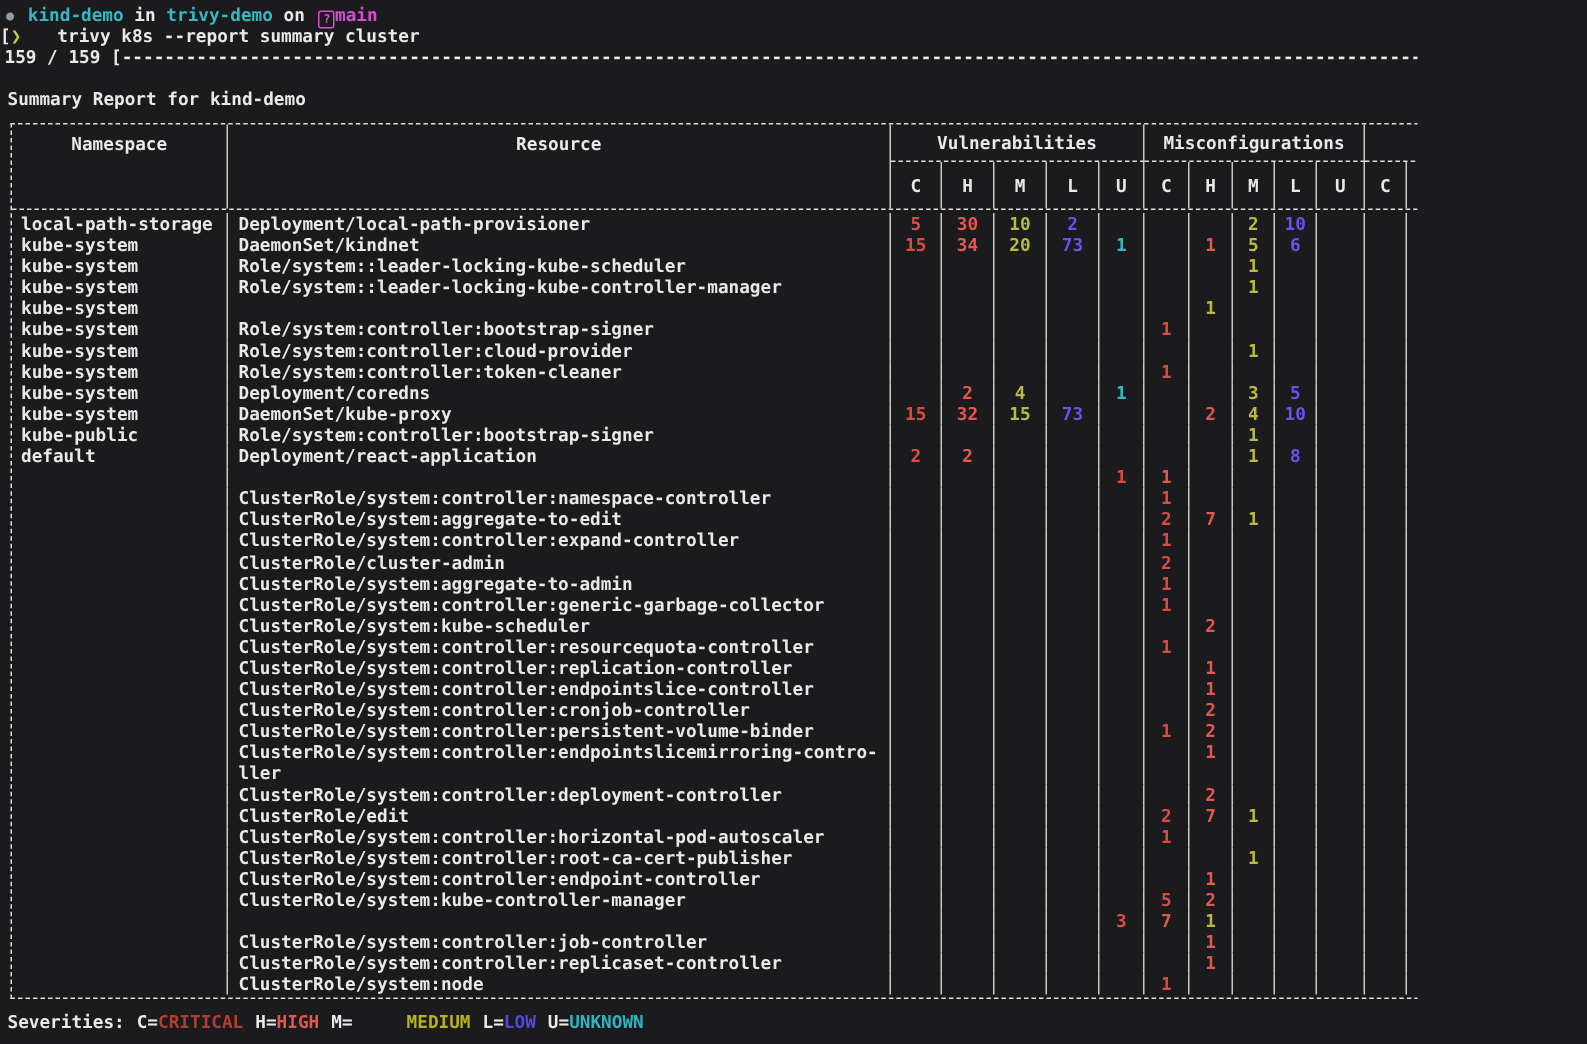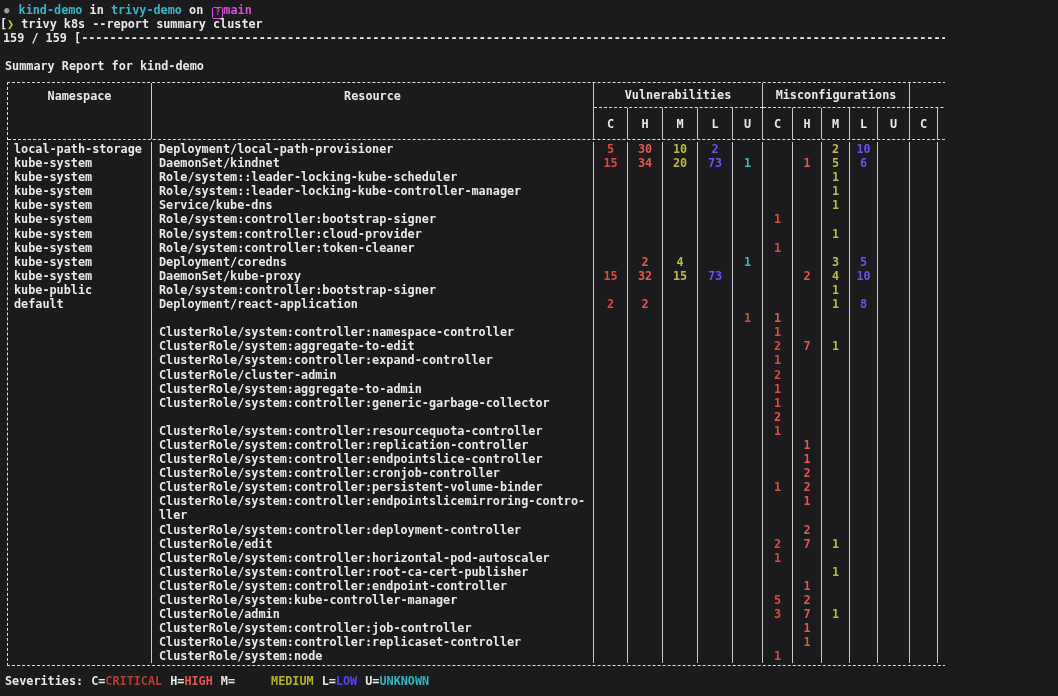--- a/index.html
+++ b/index.html
@@ -18,21 +18,21 @@
   .wht { color:#e9e9e7; }
   .cyan { color:#35b8c6; }
   .magenta { color:#d44fd4; }
   .yellow { color:#c3c93e; }
   .dot { color:#8fa09e; font-size:9px; vertical-align:1px; margin-right:2px; }
   .branch-box {
     display:inline-flex; align-items:center; justify-content:center;
     width:11px; height:12px; border:1px solid #d44fd4; border-radius:2px;
     color:#d44fd4; font-size:8px; vertical-align:-1px; margin-left:2px;
   }
-  .cmd { margin-left:7px; }
+  .cmd { margin-left:24px; }
 
   
   .tbl {
     position:absolute; left:7px; top:82px; width:1044px;
     border:1px dashed #dedede;
   }
   .thead, .trow {
     display:grid;
     grid-template-columns:144px 442px 34px 35px 35px 35px 30px 30px 29px 28px 28px 32px 28px 28px 28px 28px 28px;
   }
@@ -195,23 +195,20 @@
           <div class="bcell num sev-l"></div>
           <div class="bcell num sev-u"></div>
           <div class="bcell num sev-c"></div>
           <div class="bcell num sev-h"></div>
           <div class="bcell num sev-m"></div>
           <div class="bcell num sev-l"></div>
           <div class="bcell num sev-u"></div>
         </div>
         <div class="trow">
           <div class="bcell ns">kube-system</div>
-          <div class="bcell res">
-            <div>Service/kube-dns</div>
-          </div>
           <div class="bcell num sev-c"></div>
           <div class="bcell num sev-h"></div>
           <div class="bcell num sev-m"></div>
           <div class="bcell num sev-l"></div>
           <div class="bcell num sev-u"></div>
           <div class="bcell num sev-c"></div>
           <div class="bcell num sev-h"></div>
           <div class="bcell num sev-m">1</div>
           <div class="bcell num sev-l"></div>
           <div class="bcell num sev-u"></div>
@@ -507,20 +504,23 @@
           <div class="bcell num sev-l"></div>
           <div class="bcell num sev-u"></div>
           <div class="bcell num sev-c"></div>
           <div class="bcell num sev-h"></div>
           <div class="bcell num sev-m"></div>
           <div class="bcell num sev-l"></div>
           <div class="bcell num sev-u"></div>
         </div>
         <div class="trow">
           <div class="bcell ns"></div>
+          <div class="bcell res">
+            <div>ClusterRole/system:kube-scheduler</div>
+          </div>
           <div class="bcell num sev-c"></div>
           <div class="bcell num sev-h"></div>
           <div class="bcell num sev-m"></div>
           <div class="bcell num sev-l"></div>
           <div class="bcell num sev-u"></div>
           <div class="bcell num sev-c"></div>
           <div class="bcell num sev-h">2</div>
           <div class="bcell num sev-m"></div>
           <div class="bcell num sev-l"></div>
           <div class="bcell num sev-u"></div>
@@ -778,23 +778,20 @@
           <div class="bcell num sev-l"></div>
           <div class="bcell num sev-u"></div>
           <div class="bcell num sev-c"></div>
           <div class="bcell num sev-h"></div>
           <div class="bcell num sev-m"></div>
           <div class="bcell num sev-l"></div>
           <div class="bcell num sev-u"></div>
         </div>
         <div class="trow">
           <div class="bcell ns"></div>
-          <div class="bcell res">
-            <div>ClusterRole/admin</div>
-          </div>
           <div class="bcell num sev-c"></div>
           <div class="bcell num sev-h"></div>
           <div class="bcell num sev-m"></div>
           <div class="bcell num sev-l"></div>
           <div class="bcell num sev-u"></div>
           <div class="bcell num sev-c">3</div>
           <div class="bcell num sev-h">7</div>
           <div class="bcell num sev-m">1</div>
           <div class="bcell num sev-l"></div>
           <div class="bcell num sev-u"></div>

